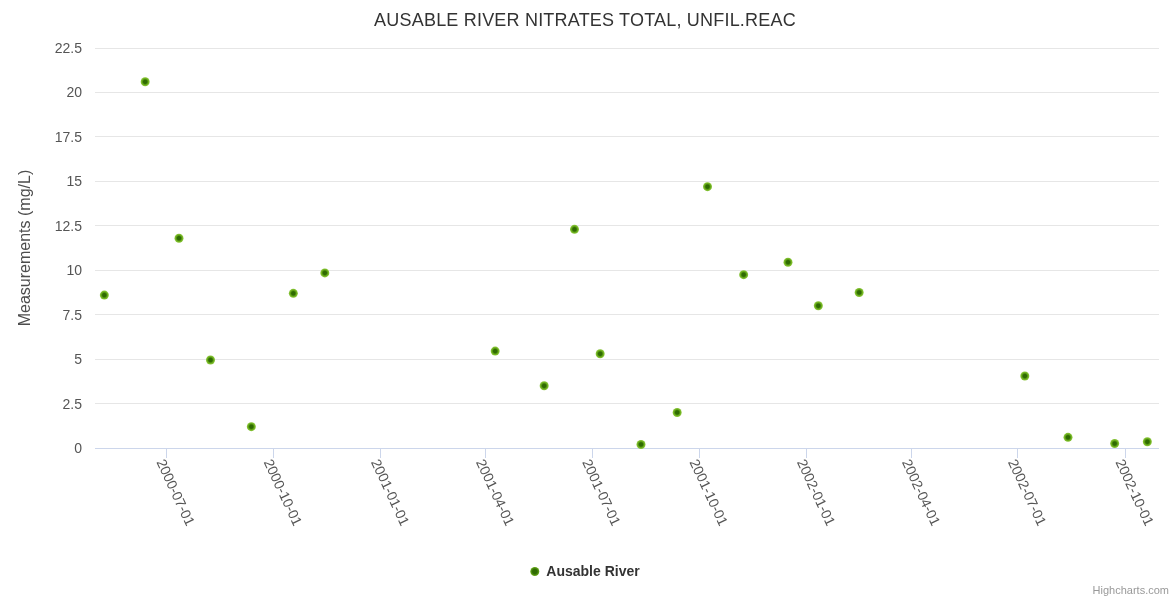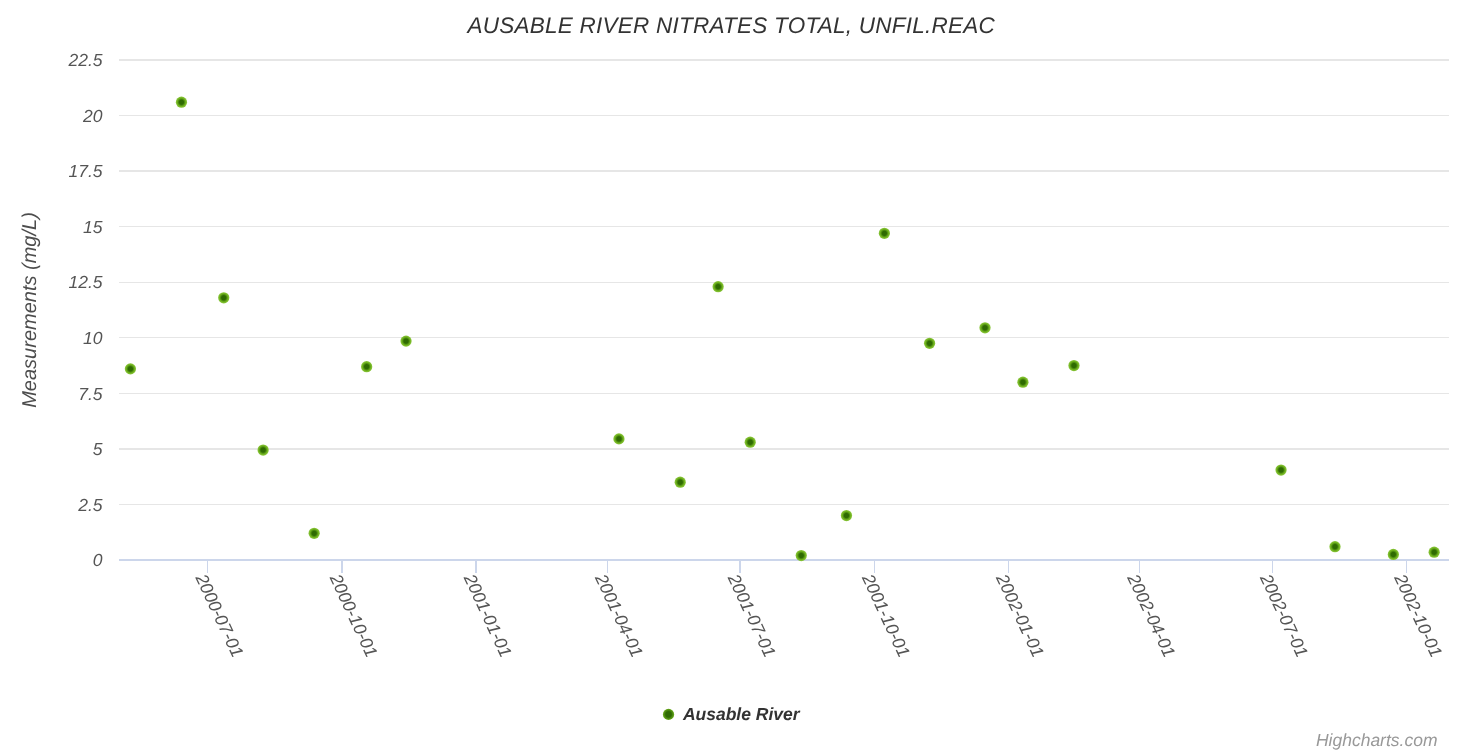--- a/index.html
+++ b/index.html
@@ -1,37 +1,37 @@
 <!DOCTYPE html>
 <html><head>
 <meta charset="utf-8">
 <style>
   html,body{margin:0;padding:0;background:#ffffff;}
   body{width:1170px;height:600px;font-family:"Liberation Sans",sans-serif;overflow:hidden;}
-  .chart{position:relative;width:1170px;height:544px;background:#ffffff;font-style:italic;}
+  .chart{position:relative;width:1170px;height:544px;background:#ffffff;}
   .chart-title{
     position:absolute;left:0;top:10px;width:1170px;text-align:center;
     font-size:18px;color:#333333;letter-spacing:0.2px;
   }
   .y-axis-title{
     position:absolute;left:25px;top:248px;white-space:nowrap;
     transform:translate(-50%,-50%) rotate(-90deg);
     font-size:16px;color:#4d4d4d;
   }
   svg.plot{position:absolute;left:0;top:0;}
   .legend{
     position:absolute;left:50%;top:563px;transform:translateX(-50%);
     display:flex;align-items:center;gap:7px;cursor:pointer;
   }
   .legend-marker{
     width:9px;height:9px;border-radius:50%;display:inline-block;
   }
   .legend-label{font-size:14px;font-weight:bold;color:#333333;text-align:center;}
   .credit{
-    position:absolute;right:20px;top:584px;font-size:14px;color:#999999;cursor:pointer;
+    position:absolute;right:1px;top:584px;font-size:11px;color:#999999;cursor:pointer;
   }
 </style>
 </head>
 <body>
 
 <div class="chart">
   <div class="chart-title" style="color: rgb(51, 51, 51);">AUSABLE RIVER NITRATES TOTAL, UNFIL.REAC</div>
   <div class="y-axis-title">Measurements (mg/L)</div>
   <svg class="plot" id="plot" width="1170" height="600">
       <line x1="95" x2="1159" y1="403.55555555555554" y2="403.55555555555554" stroke="#e6e6e6" stroke-width="1" shape-rendering="crispEdges"></line>

